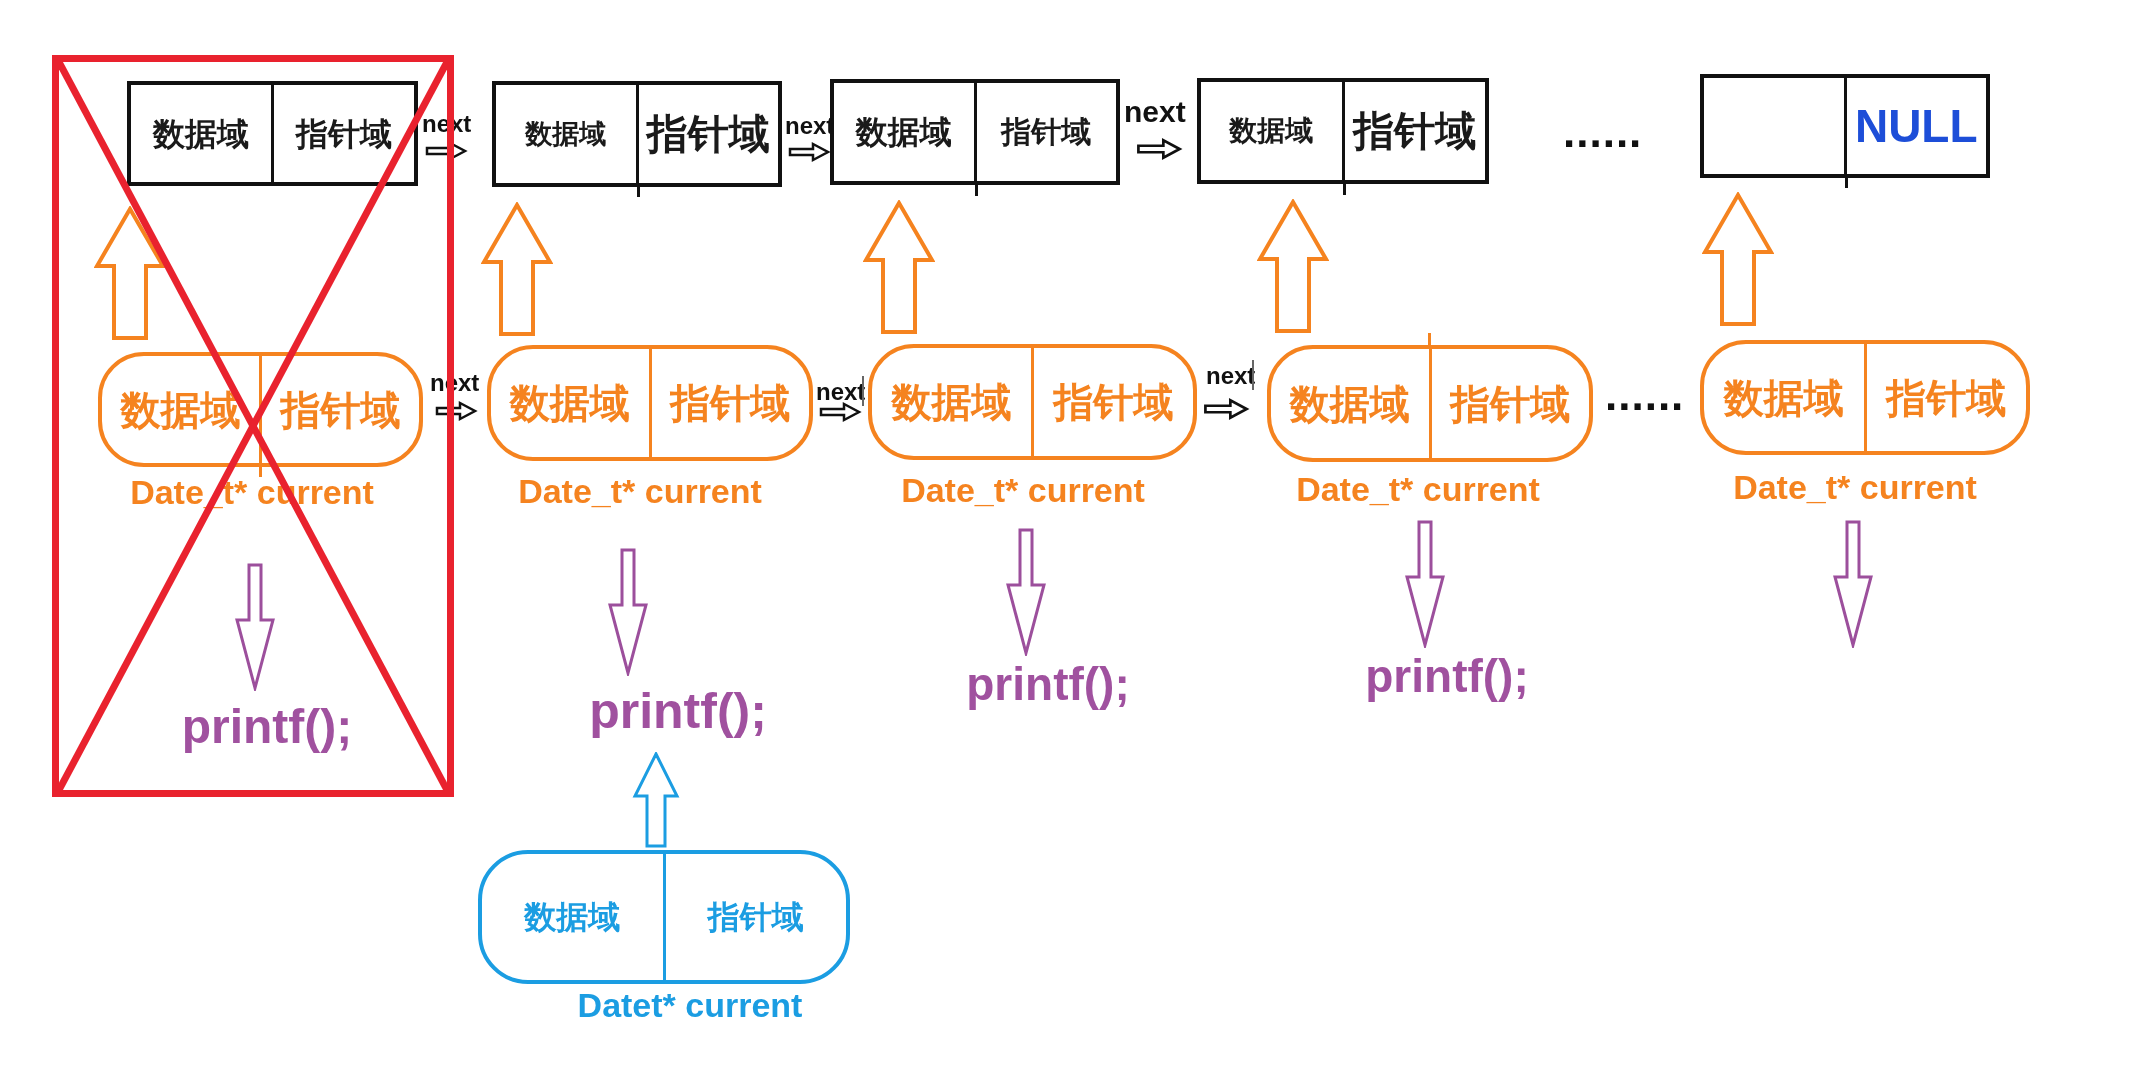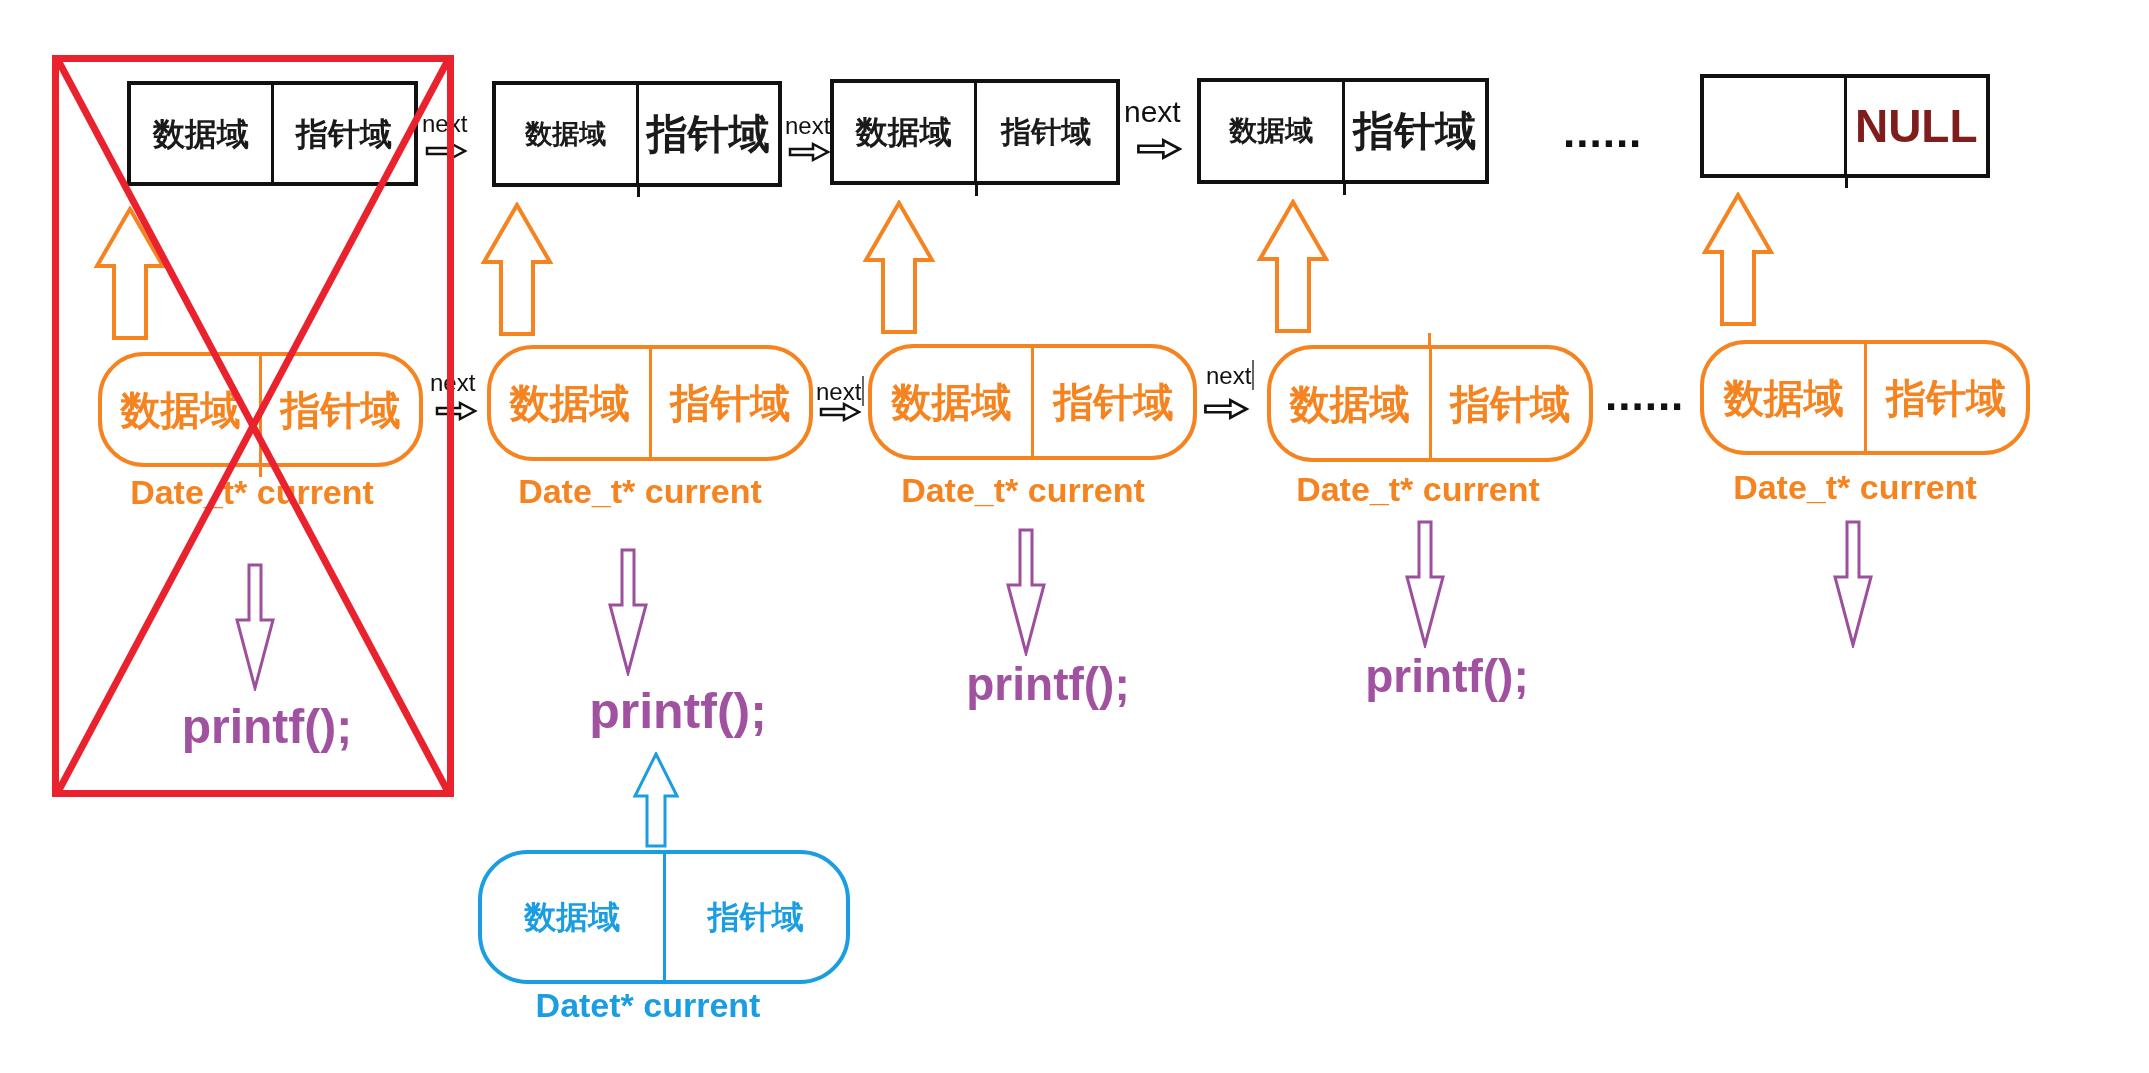--- a/index.html
+++ b/index.html
@@ -17,21 +17,21 @@
                font-weight:800;color:#F5831F;font-size:40px;line-height:1}
   .onode .ptr{border-left:3px solid #F5831F}
   
   .bnode{position:absolute;display:flex;border:4px solid #1B9DE2;border-radius:50px;background:#fff;box-sizing:border-box}
   .bnode .cell{flex:1;display:flex;align-items:center;justify-content:center;
                font-weight:700;color:#1B9DE2;font-size:32px;line-height:1}
   .bnode .ptr{border-left:3px solid #1B9DE2}
   .plabel{position:absolute;font-weight:700;font-size:34px;color:#F5831F;text-align:center;line-height:1.05}
   .blabel{position:absolute;font-weight:700;font-size:34px;color:#1B9DE2;text-align:center;line-height:1.05}
   .printf{position:absolute;font-weight:700;font-size:46px;color:#A0519F;text-align:center;line-height:1.05}
-  .next-t{position:absolute;font-weight:400;font-size:24px;color:#111;line-height:1}
+  .next-t{position:absolute;font-weight:700;font-size:24px;color:#111;line-height:1}
   .next-big{font-size:30px}
   .dots{position:absolute;font-weight:700;font-size:44px;color:#111;letter-spacing:1px;line-height:1}
   .tick{position:absolute;width:3px;background:#111}
   .otick{position:absolute;width:3px;background:#F5831F}
   .redbox{position:absolute;border:7px solid #E9222E;box-sizing:border-box;background:transparent}
 </style>
 </head>
 <body>
 
 <div id="stage">
@@ -47,21 +47,21 @@
   <div class="tnode" style="left:830px;top:79px;width:290px;height:106px">
     <div class="cell" style="font-size:32px">数据域</div>
     <div class="cell ptr" style="font-size:30px">指针域</div>
   </div>
   <div class="tnode" style="left:1197px;top:78px;width:292px;height:106px">
     <div class="cell" style="font-size:28px">数据域</div>
     <div class="cell ptr" style="font-size:41px;font-weight:900">指针域</div>
   </div>
   <div class="tnode" style="left:1700px;top:74px;width:290px;height:104px">
     <div class="cell"></div>
-    <div class="cell ptr" style="font-size:46px;font-weight:800;color:#7f1d1d">NULL</div>
+    <div class="cell ptr" style="font-size:46px;font-weight:800;color:#1d4ed8">NULL</div>
   </div>
 
   <div class="tick" style="left:637px;top:185px;height:12px"></div>
   <div class="tick" style="left:975px;top:183px;height:13px"></div>
   <div class="tick" style="left:1343px;top:182px;height:13px"></div>
   <div class="tick" style="left:1845px;top:176px;height:12px"></div>
 
   <div class="next-t" style="left:422px;top:112px">next</div>
   <svg class="abs" style="left:424px;top:139px" width="44" height="24" viewBox="0 0 44 24">
     <polygon points="3,9 26,9 26,4 41,12 26,20 26,15 3,15" fill="#fff" stroke="#111" stroke-width="2.5"></polygon>
@@ -172,15 +172,15 @@
     </svg>
   </div>
 
   <svg class="abs" style="left:632px;top:752px" width="48" height="96" viewBox="0 0 48 96">
     <polygon points="24,2 45,44 33,44 33,94 15,94 15,44 3,44" fill="#fff" stroke="#1B9DE2" stroke-width="3"></polygon>
     </svg>
   <div class="bnode" style="left:478px;top:850px;width:372px;height:134px">
     <div class="cell">数据域</div>
     <div class="cell ptr">指针域</div>
   </div>
-  <div class="blabel" style="left:498px;top:988px;width:300px">Datet* current</div>
+  <div class="blabel" style="left:540px;top:988px;width:300px">Datet* current</div>
 
 </div>
 
 </body></html>

